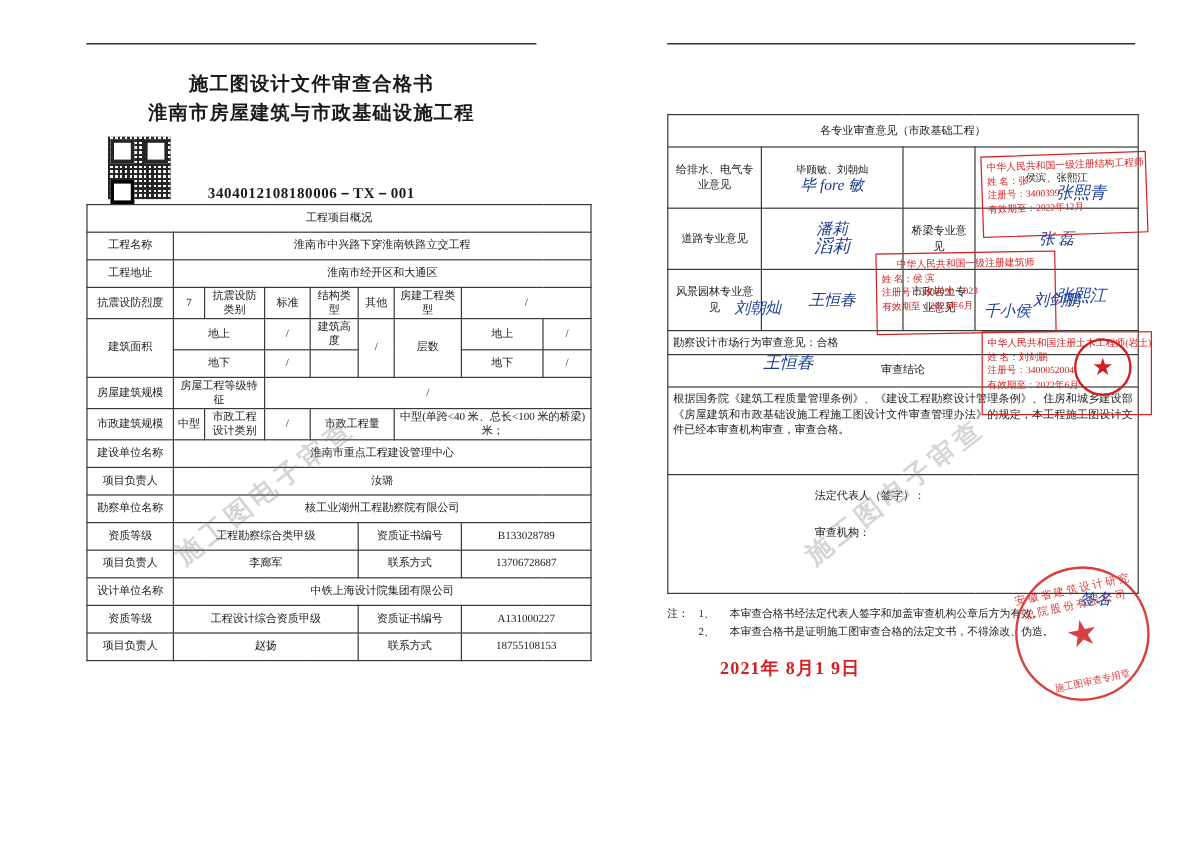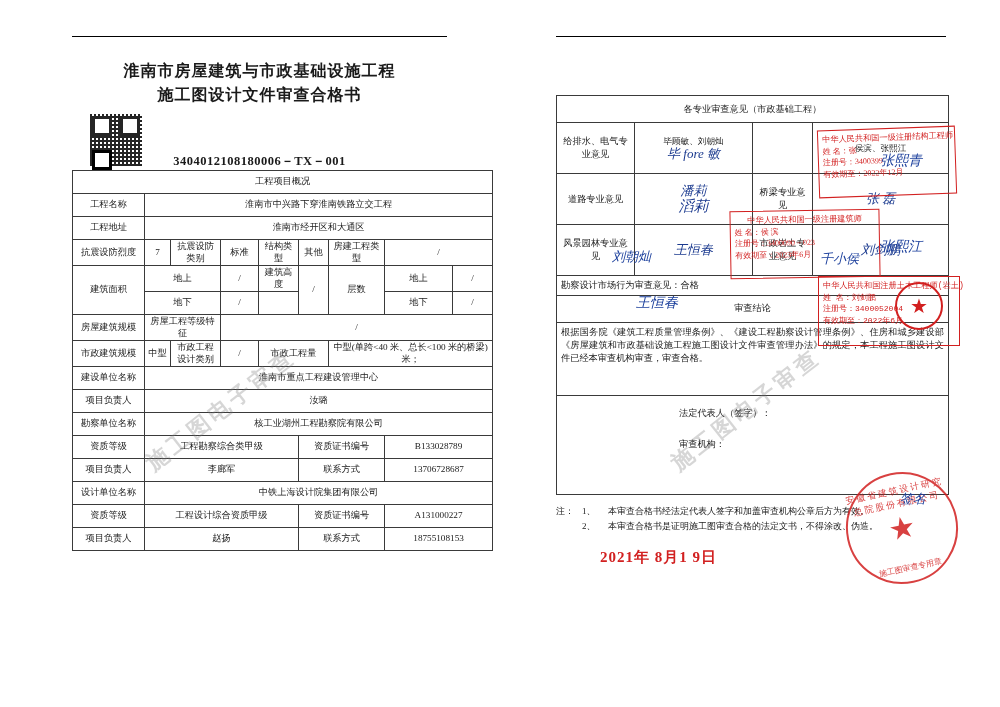--- a/index.html
+++ b/index.html
@@ -255,22 +255,22 @@
 </style>
 </head>
 <body>
 
 <div class="page">
 
   <div class="left-page">
     <div class="rule-top"></div>
 
     <div class="doc-title">
+      <div>施工图设计文件审查合格书</div>
       <div>淮南市房屋建筑与市政基础设施工程</div>
-      <div>施工图设计文件审查合格书</div>
     </div>
 
     <div class="qr"></div>
     <div class="qr-b"></div>
 
     <div class="doc-number">3404012108180006－TX－001</div>
 
     <table class="grid">
       <colgroup>
         <col style="width:72px">
@@ -471,21 +471,21 @@
     <div>有效期至：2022年12月</div>
   </div>
 
   <div class="stamp" style="left:730px;top:210px;width:140px;height:60px;transform:rotate(-1deg);">
     <div class="st-title">中华人民共和国一级注册建筑师</div>
     <div>姓  名：侯  滨</div>
     <div>注册号：3400090－023</div>
     <div>有效期至：2023年6月</div>
   </div>
 
-  <div class="stamp" style="left:818px;top:276px;width:132px;height:62px;font-family:Liberation Mono, monospace;">
+  <div class="stamp" style="left:818px;top:276px;width:132px;height:62px;">
     <div class="st-title">中华人民共和国注册土木工程师(岩土)</div>
     <div>姓  名：刘剑鹏</div>
     <div>注册号：3400052004</div>
     <div>有效期至：2022年6月</div>
   </div>
 
   <div class="stamp-round" style="left:895px;top:282px;width:44px;height:44px;">
     <span class="star">★</span>
   </div>
 

